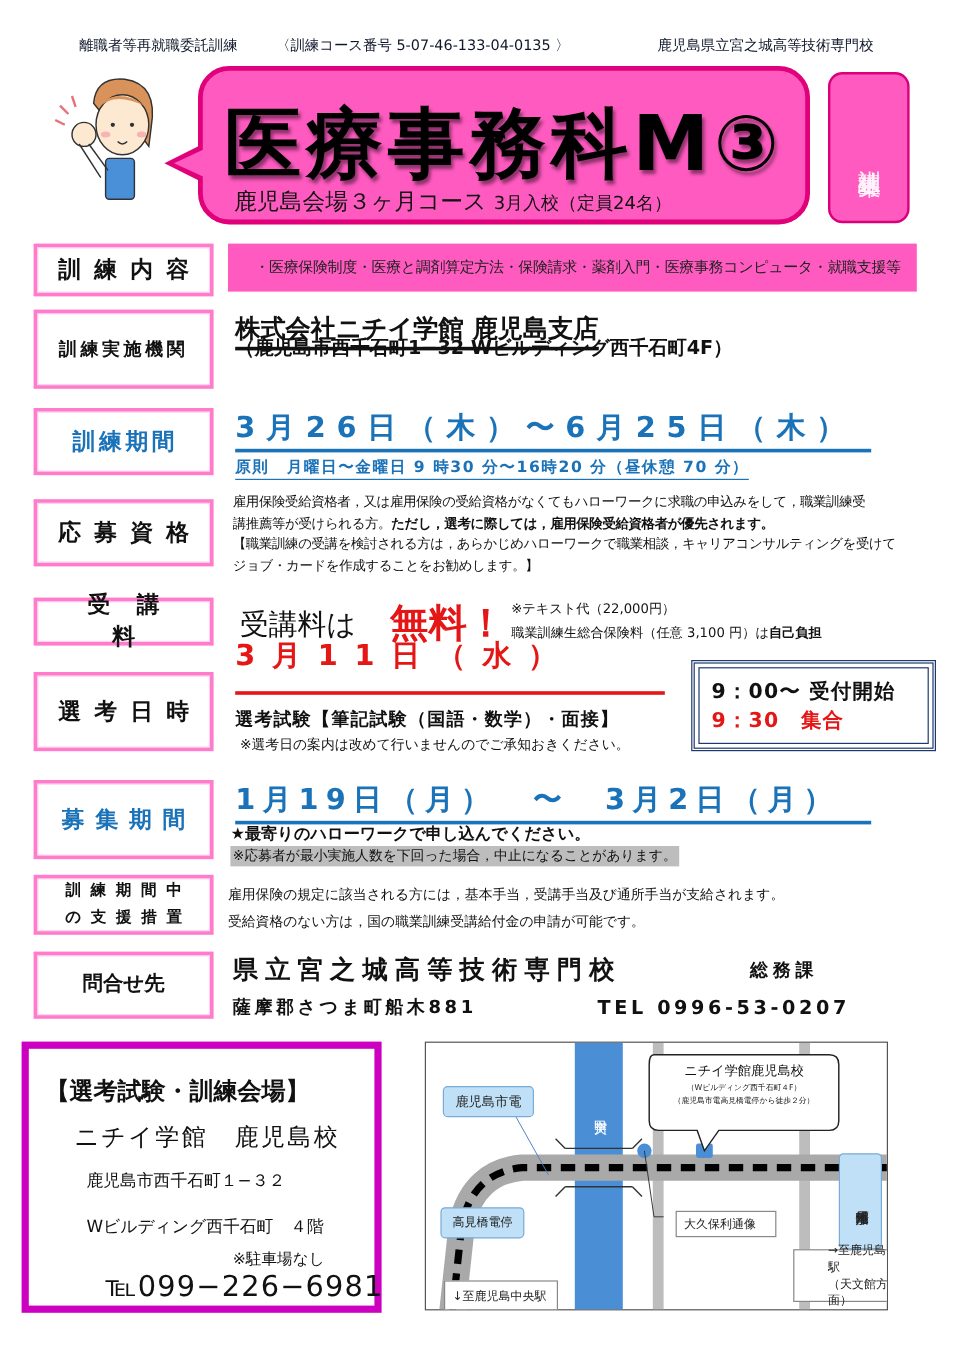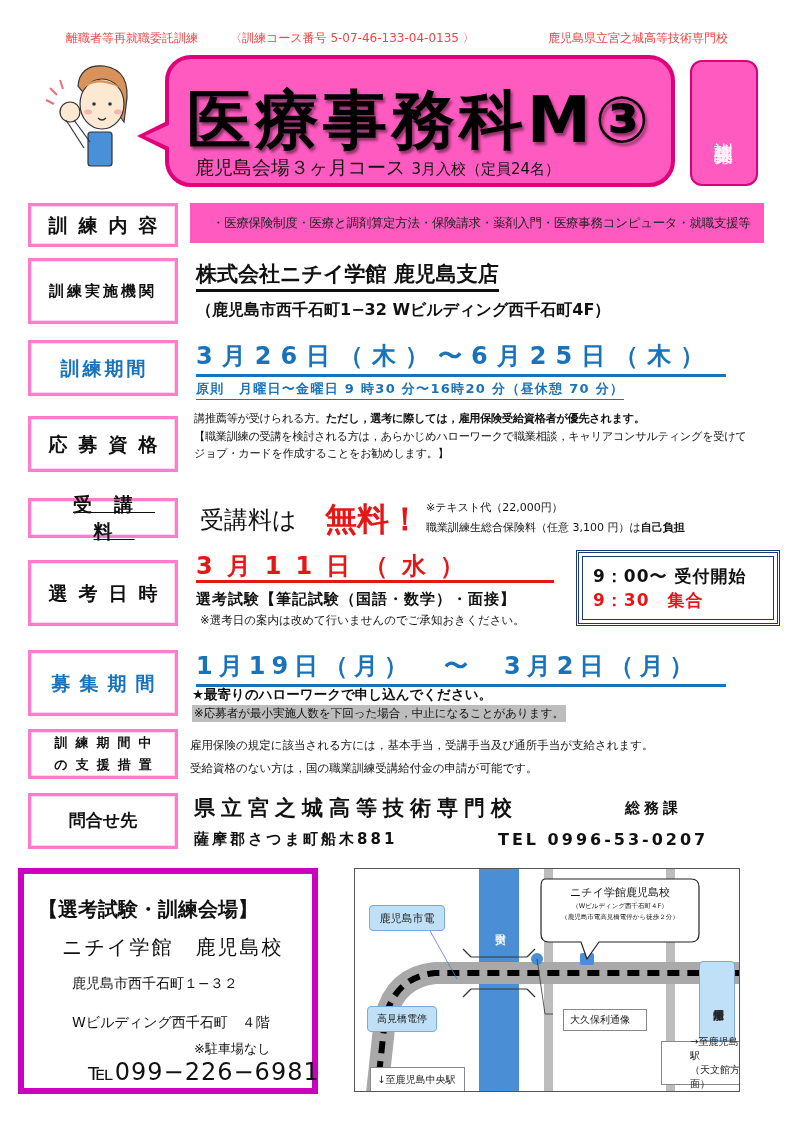--- a/index.html
+++ b/index.html
@@ -1,21 +1,21 @@
 <!DOCTYPE html>
 <html><head>
 <meta charset="utf-8">
 <style>
   * { box-sizing: border-box; margin: 0; padding: 0; }
   body {
     width: 794px; height: 1123px; background: #ffffff; position: relative; overflow: hidden;
     font-family: "DejaVu Sans", "Liberation Sans", sans-serif; color: #111;
   }
   .abs { position: absolute; }
-  .header-line { top: 30px; font-size: 12px; color: #ef4444; white-space: nowrap; }
+  .header-line { top: 30px; font-size: 12px; color: #0f172a; white-space: nowrap; }
   
   .character { left: 40px; top: 62px; width: 100px; height: 110px; }
   
   .title-box {
     left: 165px; top: 55px; width: 510px; height: 132px;
     background: #ff5ac0; border: 4px solid #e0007a; border-radius: 26px;
   }
   .title-main {
     position: absolute; left: 0; right: 0; top: 18px; text-align: center;
     font-size: 64px; font-weight: bold; letter-spacing: 4px; color: #000;
@@ -54,30 +54,30 @@
   .lbl-lg { font-size: 19px; letter-spacing: 11px; padding-left: 11px; }
   .lbl-md { font-size: 15px; letter-spacing: 3px; }
   .lbl-blue { color: #1a72b8; }
   
   .content-pink {
     left: 190px; top: 203px; width: 574px; height: 40px;
     background: #ff5ac0; color: #222; font-size: 12.5px;
     display: flex; align-items: center; padding-left: 22px; white-space: nowrap; letter-spacing: -0.3px;
   }
   .org-name { left: 196px; top: 260px; font-size: 21px; font-weight: bold; border-bottom: 3px solid #111; padding-bottom: 1px; white-space: nowrap; }
-  .org-addr { left: 196px; top: 300px; font-size: 16px; font-weight: bold; white-space: nowrap; }
+  .org-addr { left: 196px; top: 280px; font-size: 16px; font-weight: bold; white-space: nowrap; }
   .period-date { left: 196px; top: 340px; font-size: 24px; font-weight: bold; color: #1a72b8; letter-spacing: 9px; border-bottom: 3px solid #1a72b8; width: 530px; white-space: nowrap; padding-bottom: 2px; }
   .period-time { left: 196px; top: 380px; font-size: 13px; font-weight: bold; color: #1a72b8; letter-spacing: 1.3px; border-bottom: 1px solid #1a72b8; white-space: nowrap; padding-bottom: 1px; }
   .qual-text { left: 194px; top: 410px; width: 585px; font-size: 11.2px; line-height: 17.5px; letter-spacing: -0.3px; }
   .qual-text b { font-weight: bold; }
   .fee-main { left: 200px; top: 504px; font-size: 24px; white-space: nowrap; }
   .fee-free { left: 325px; top: 498px; font-size: 32px; font-weight: bold; color: #e41616; white-space: nowrap; }
   .fee-note1 { left: 426px; top: 500px; font-size: 11px; white-space: nowrap; }
   .fee-note2 { left: 426px; top: 520px; font-size: 11px; white-space: nowrap; }
-  .exam-date { left: 196px; top: 552px; font-size: 24px; font-weight: bold; color: #e41616; letter-spacing: 14px; border-bottom: 3px solid #e41616; width: 358px; white-space: nowrap; padding-bottom: 0; line-height: 28px; }
+  .exam-date { left: 196px; top: 532px; font-size: 24px; font-weight: bold; color: #e41616; letter-spacing: 14px; border-bottom: 3px solid #e41616; width: 358px; white-space: nowrap; padding-bottom: 16px; line-height: 28px; }
   .exam-type { left: 196px; top: 590px; font-size: 15px; font-weight: bold; white-space: nowrap; letter-spacing: 1px; }
   .exam-note { left: 200px; top: 613px; font-size: 11.5px; white-space: nowrap; }
   .time-box {
     left: 576px; top: 550px; width: 204px; height: 76px;
     border: 3px double #1c3a6e; outline: 1px solid #1c3a6e; outline-offset: -7px;
     padding: 12px 0 0 14px; font-weight: bold;
   }
   .time-line1 { font-size: 17px; white-space: nowrap; letter-spacing: 1px; }
   .time-line2 { font-size: 17px; color: #e41616; white-space: nowrap; letter-spacing: 1px; margin-top: 1px; }
   .recruit-date { left: 196px; top: 650px; font-size: 24px; font-weight: bold; color: #1a72b8; letter-spacing: 6px; border-bottom: 3px solid #1a72b8; width: 530px; white-space: nowrap; padding-bottom: 2px; }
@@ -152,26 +152,27 @@
 <div class="label-box lbl-md" style="top:258px;height:66px;">訓練実施機関</div>
 <div class="abs org-name">株式会社ニチイ学館 鹿児島支店</div>
 <div class="abs org-addr">（鹿児島市西千石町1−32 Wビルディング西千石町4F）</div>
 
 <div class="label-box lbl-lg lbl-blue" style="top:340px;height:56px;letter-spacing:3px;padding-left:3px;">訓練期間</div>
 <div class="abs period-date">3月26日（木）〜6月25日（木）</div>
 <div class="abs period-time">原則　月曜日〜金曜日 9 時30 分〜16時20 分（昼休憩 70 分）</div>
 
 <div class="label-box lbl-lg" style="top:416px;height:56px;">応募資格</div>
 <div class="abs qual-text">
+  <div>雇用保険受給資格者，又は雇用保険の受給資格がなくてもハローワークに求職の申込みをして，職業訓練受</div>
   <div><span>講推薦等が受けられる方。</span><b>ただし，選考に際しては，雇用保険受給資格者が優先されます。</b></div>
   <div>【職業訓練の受講を検討される方は，あらかじめハローワークで職業相談，キャリアコンサルティングを受けて</div>
   <div>ジョブ・カードを作成することをお勧めします。】</div>
 </div>
 
-<div class="label-box lbl-lg" style="top:498px;height:40px;letter-spacing:22px;padding-left:22px;text-decoration:underline;">受講料</div>
+<div class="label-box lbl-lg" style="top:498px;height:40px;letter-spacing:22px;padding-left:22px;">受講料</div>
 <div class="abs fee-main">受講料は</div>
 <div class="abs fee-free">無料！</div>
 <div class="abs fee-note1">※テキスト代（22,000円）</div>
 <div class="abs fee-note2"><span>職業訓練生総合保険料（任意 3,100 円）は</span><b>自己負担</b></div>
 
 <div class="label-box lbl-lg" style="top:560px;height:66px;">選考日時</div>
 <div class="abs exam-date">3月11日（水）</div>
 <div class="abs exam-type">選考試験【筆記試験（国語・数学）・面接】</div>
 <div class="abs exam-note">※選考日の案内は改めて行いませんのでご承知おきください。</div>
 <div class="abs time-box">

